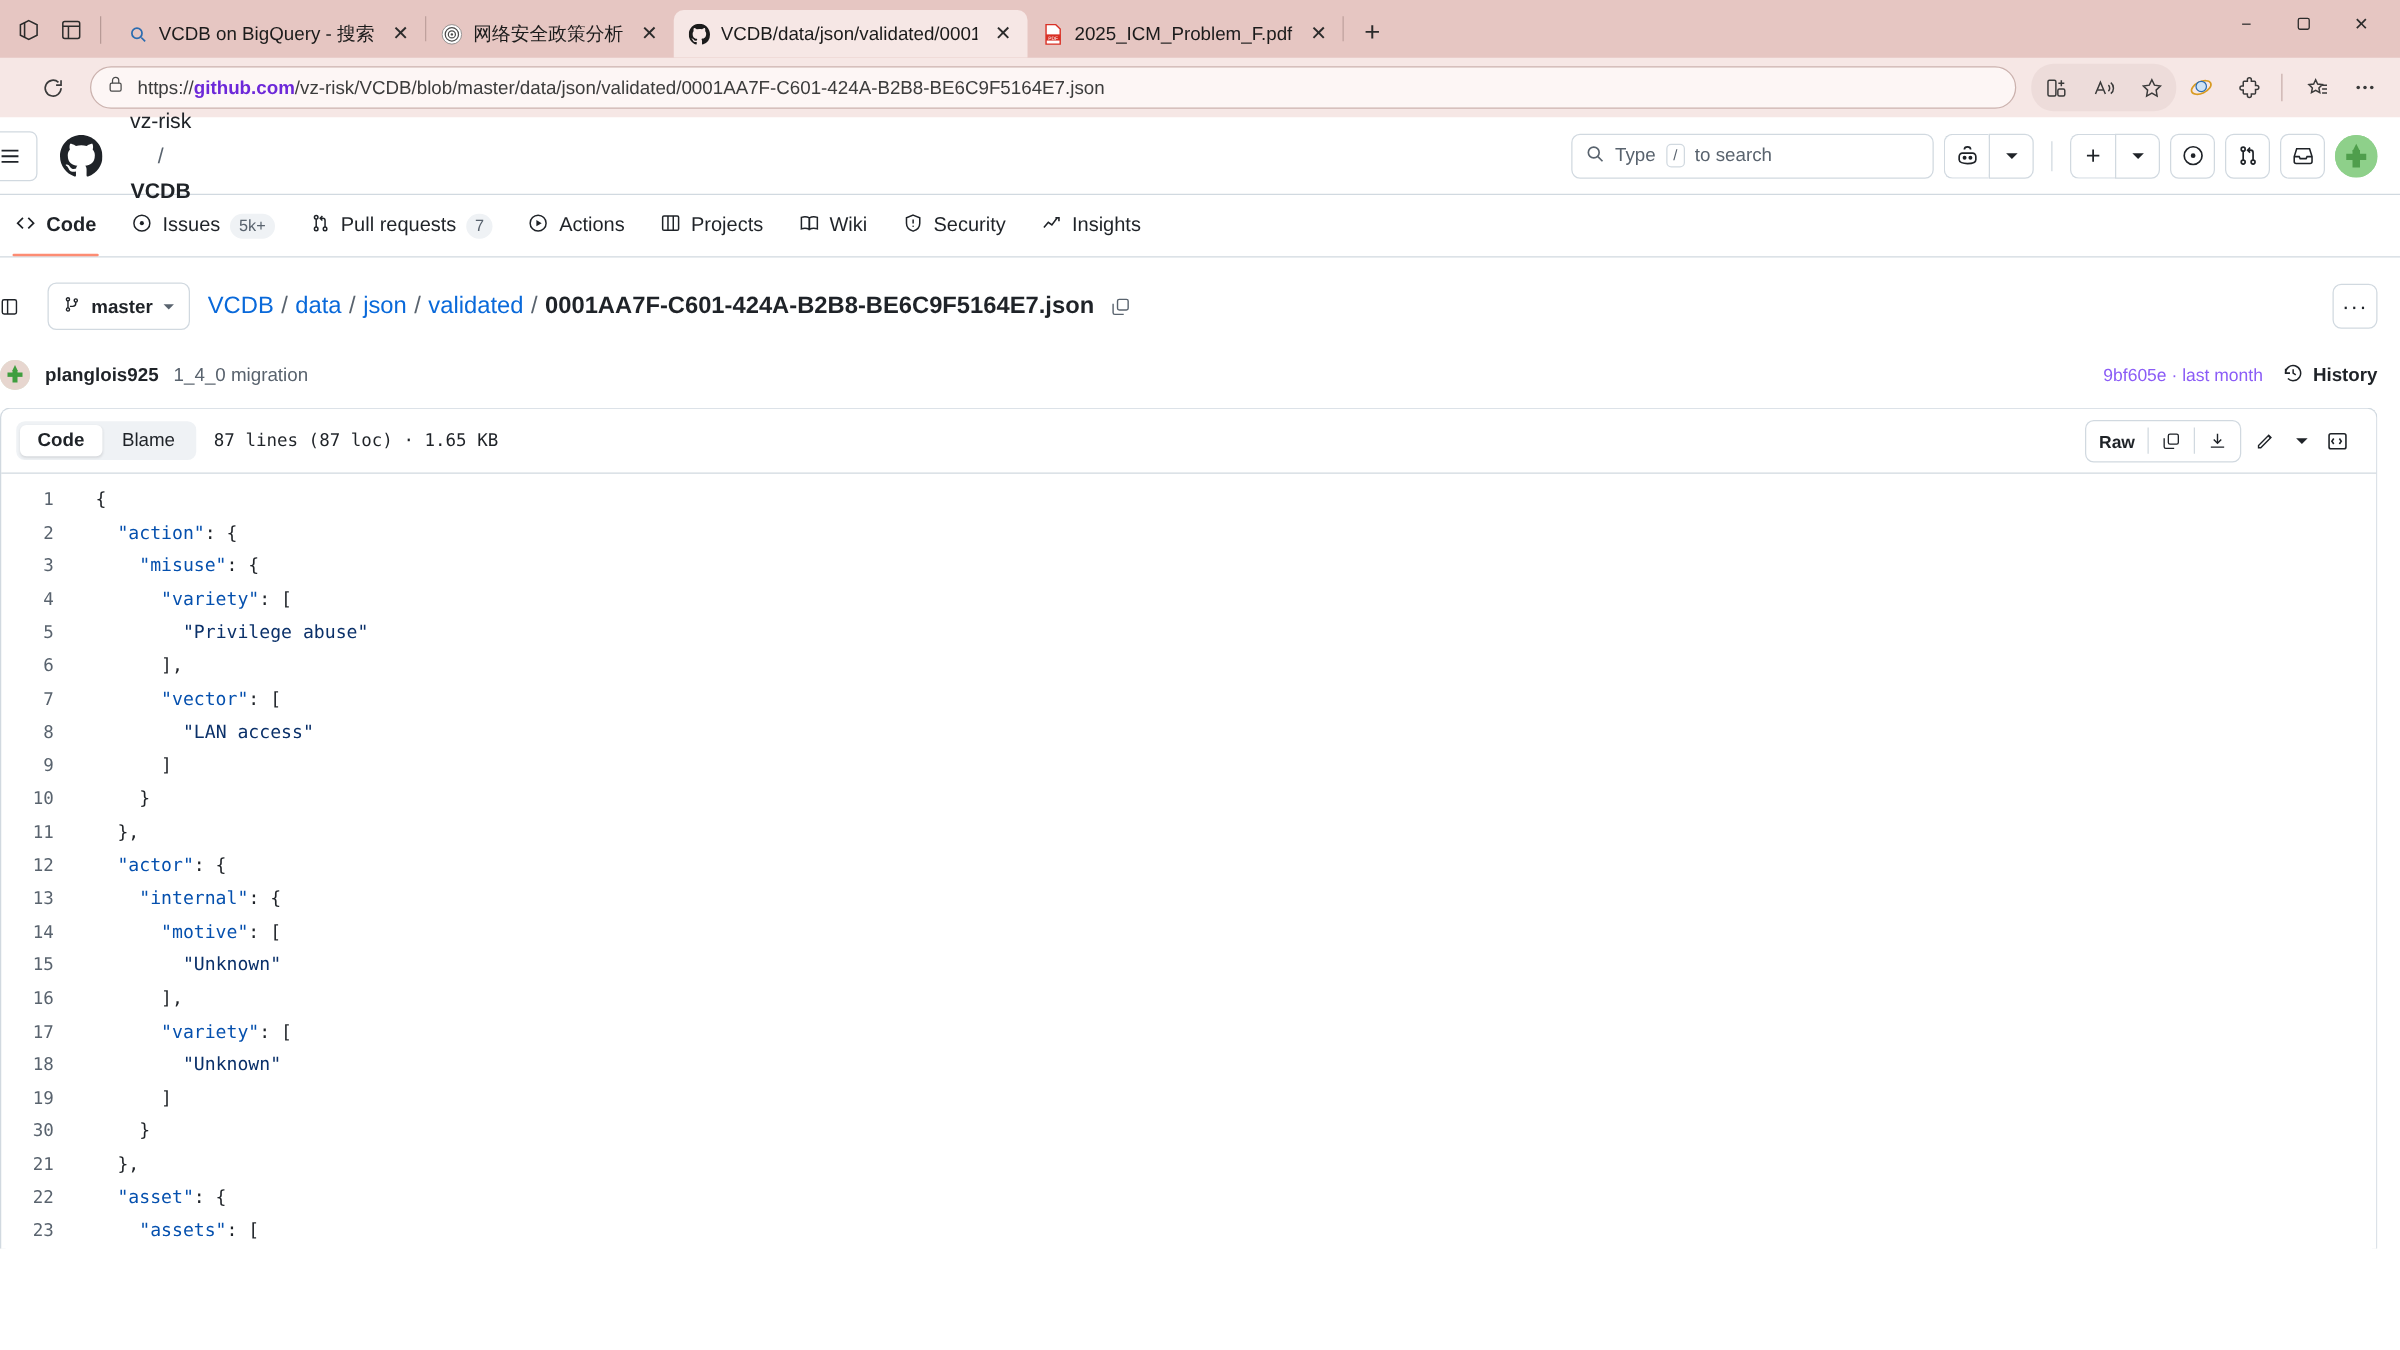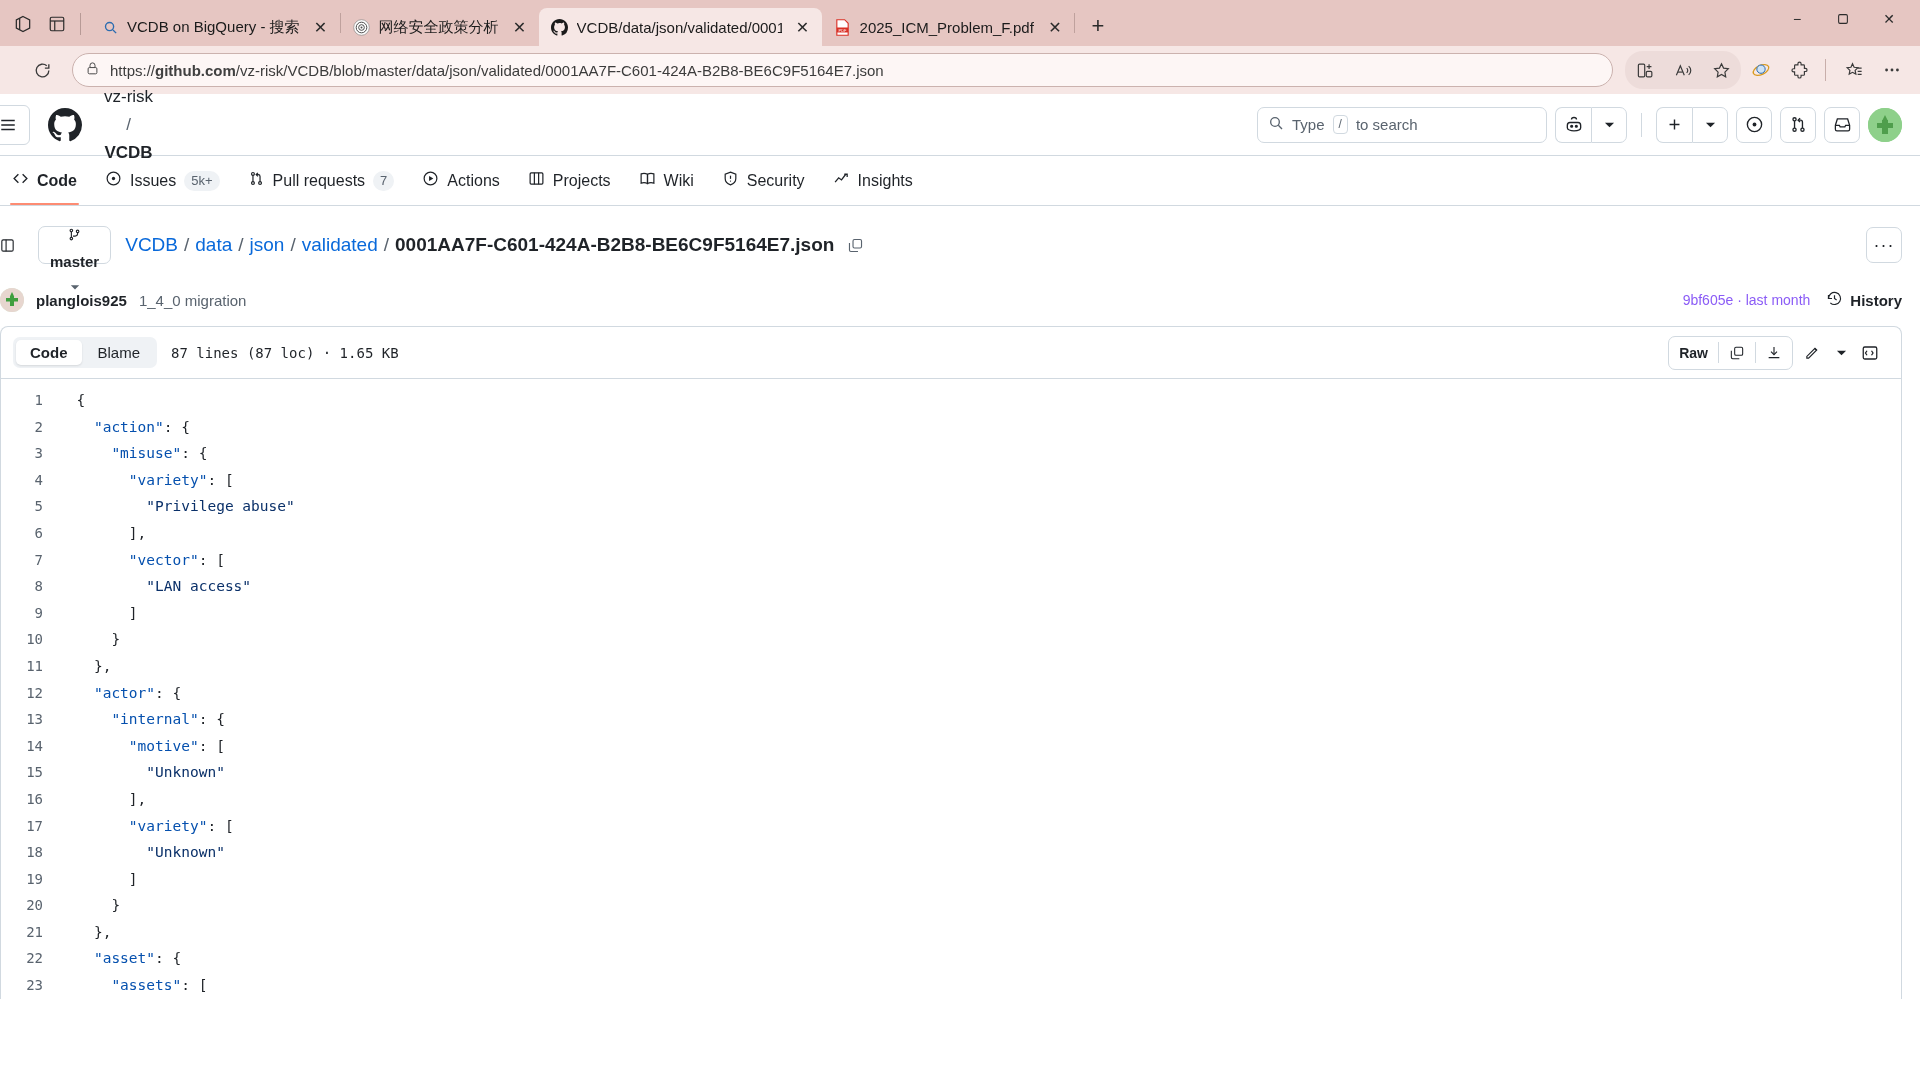--- a/index.html
+++ b/index.html
@@ -91,21 +91,21 @@
     gap: 10px;
     padding: 0 12px;
     margin: 0 10px;
     min-width: 0;
   }
   .omnibox .url {
     font-size: 15px; color: #3c3c3c;
     white-space: nowrap; overflow: hidden;
     flex: 1 1 auto;
   }
-  .omnibox .url b { color:#404040; font-weight:700; }
+  .omnibox .url b { color:#6d28d9; font-weight:700; }
   .tb-right { display:flex; align-items:center; gap:2px; flex:none; }
   .tb-pill {
     display:flex; align-items:center; gap:2px;
     background: #eddcda; border-radius: 18px; padding: 1px 2px;
   }
 
   
   .gh { background:#ffffff; width:1920px; }
   .gh-header {
     height: 62px;
@@ -182,21 +182,21 @@
     padding: 20px 18px 16px 0;
     gap: 14px;
   }
   .side-toggle {
     width:34px;height:34px;display:flex;align-items:center;justify-content:center;
     color:#1f2328; margin-left:-10px;
   }
   .branch-btn {
     height:38px; border:1px solid #d1d9e0; border-radius:7px;
     display:flex; align-items:center; gap:8px; padding:0 11px;
-    font-size:15px; font-weight:600; color:#1f2328; background:#ffffff;flex-direction:column;
+    font-size:15px; font-weight:600; color:#1f2328; background:#ffffff;
   }
   .path {
     display:flex; align-items:center; gap:6px;
     font-size: 19px;
   }
   .path a { color:#0969da; text-decoration:none; }
   .path .sep { color:#59636e; }
   .path .current { color:#1f2328; font-weight:600; }
   .copy-path { width:30px;height:30px;display:flex;align-items:center;justify-content:center;color:#59636e; }
   .filebar-right { margin-left:auto; display:flex; align-items:center; gap:8px; }
@@ -823,21 +823,21 @@
         </div>
         <div class="code-line">
           <div class="ln">18</div>
           <div class="lc">          <span class="s">"Unknown"</span></div>
         </div>
         <div class="code-line">
           <div class="ln">19</div>
           <div class="lc">        <span class="p">]</span></div>
         </div>
         <div class="code-line">
-          <div class="ln">20</div>
+          <div class="ln">30</div>
           <div class="lc">      <span class="p">}</span></div>
         </div>
         <div class="code-line">
           <div class="ln">21</div>
           <div class="lc">    <span class="p">},</span></div>
         </div>
         <div class="code-line">
           <div class="ln">22</div>
           <div class="lc">    <span class="k">"asset"</span><span class="p">: {</span></div>
         </div>

